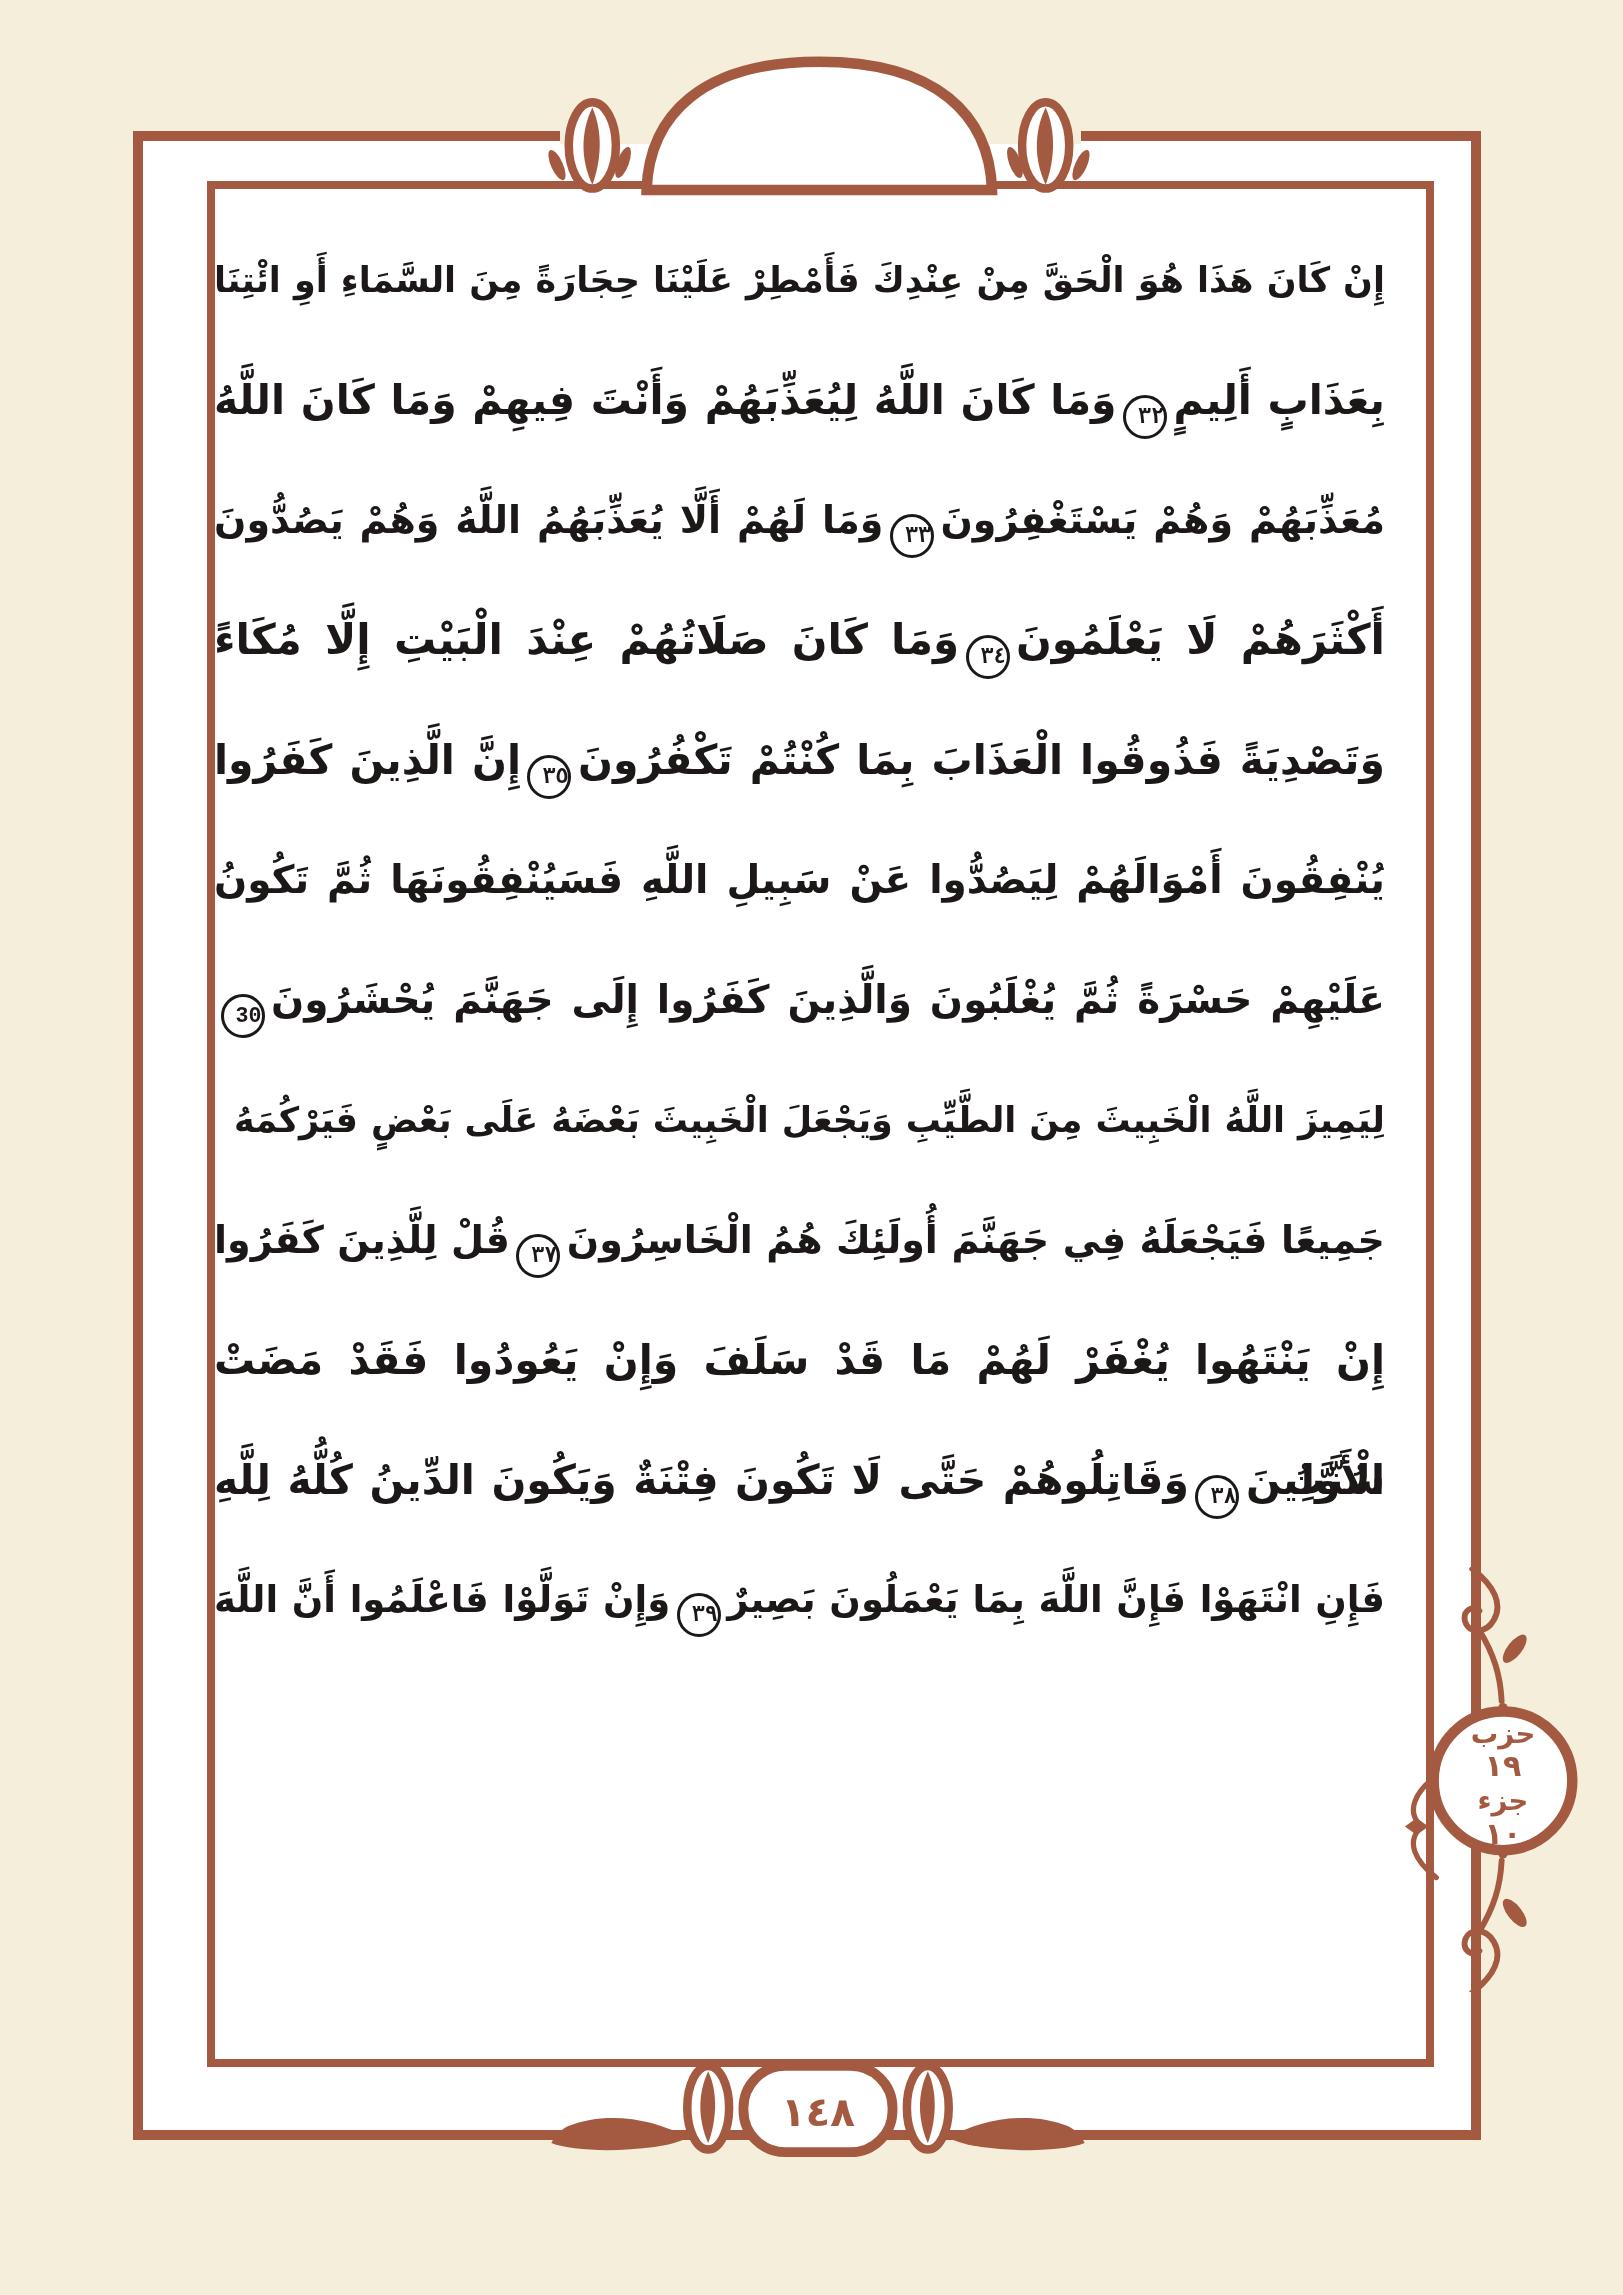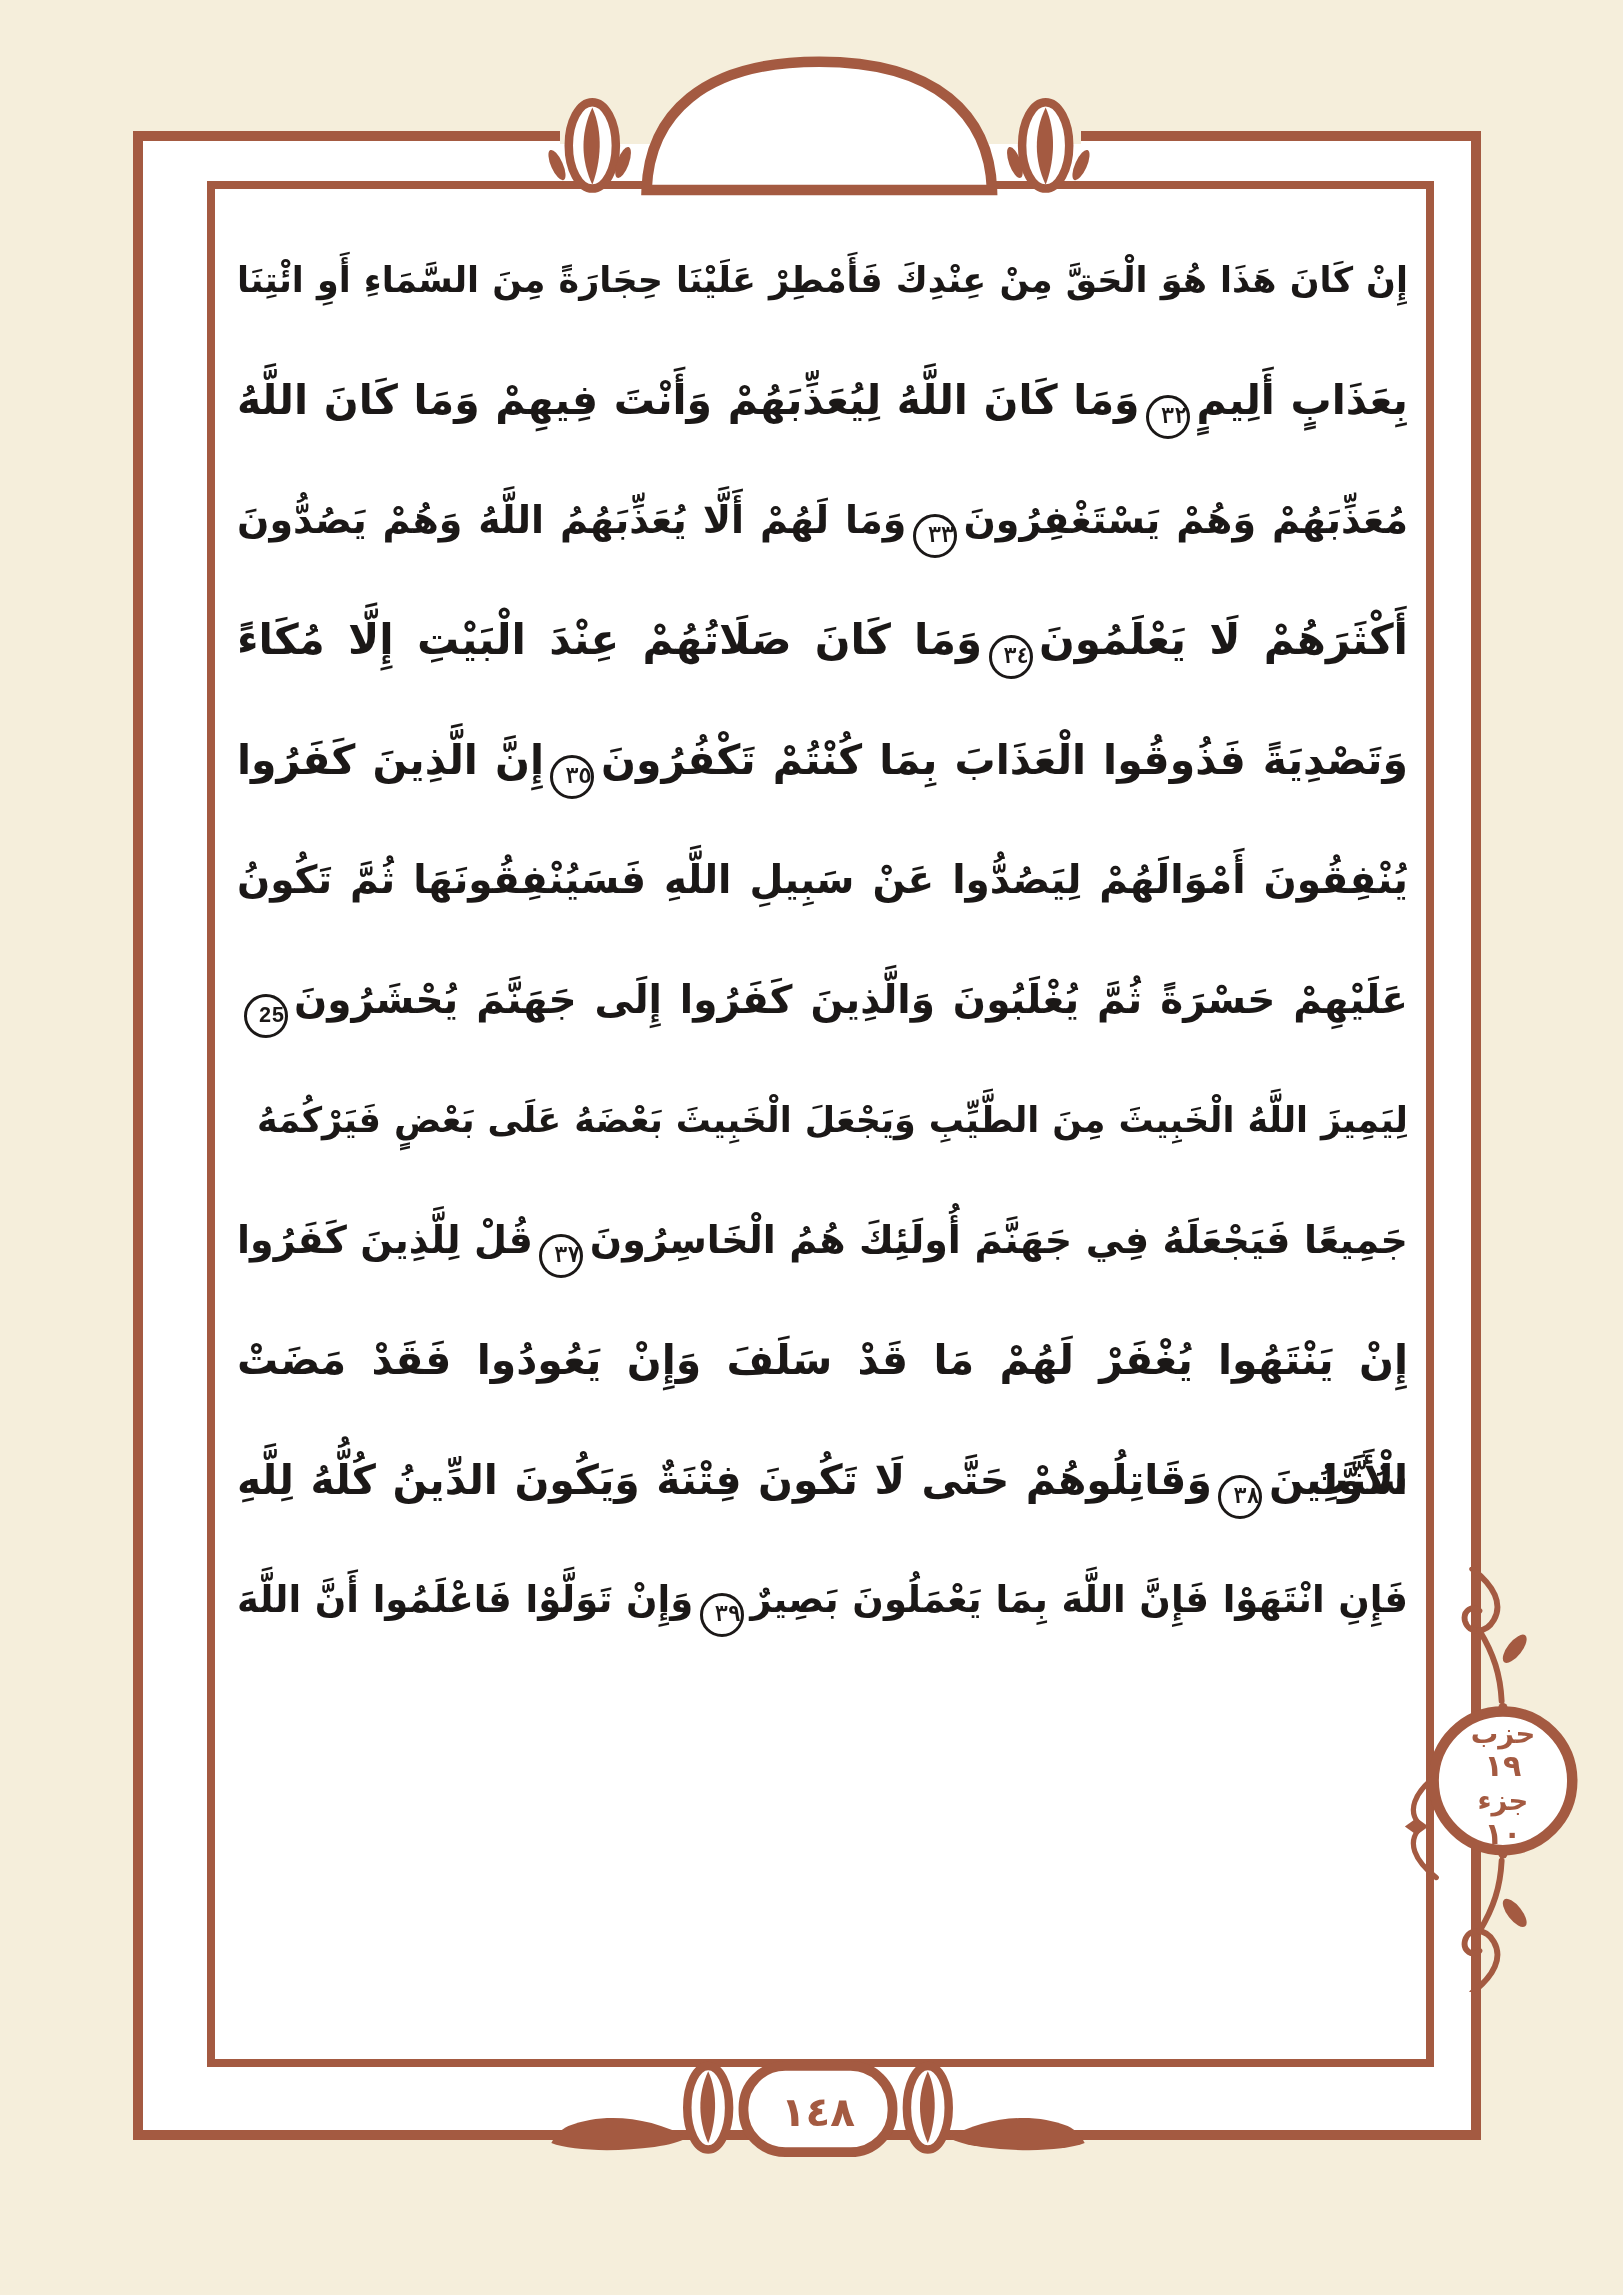--- a/index.html
+++ b/index.html
@@ -15,21 +15,21 @@
 
   
   .frame-backdrop{left:133px;top:131px;width:1348px;height:2009px;background:var(--paper);}
   .outer-frame{left:133px;top:131px;width:1348px;height:2009px;
                border:10.5px solid var(--brown);box-sizing:border-box;}
   .border-break{left:560px;top:130px;width:521px;height:13.7px;background:var(--cream);}
   .inner-frame{left:207px;top:181px;width:1227px;height:1886px;
                border:8.5px solid var(--brown);box-sizing:border-box;}
 
   
-  .text-block{left:237px;top:220px;width:1171px;direction:rtl;color:var(--ink);}
+  .text-block{left:214px;top:220px;width:1171px;direction:rtl;color:var(--ink);}
   .line{height:120px;line-height:120px;font-size:42px;font-weight:bold;
         text-align:justify;text-align-last:justify;white-space:normal;}
   .line-last{text-align-last:right;}
   .ayah{display:inline-block;width:38px;height:38px;border:3.3px solid var(--ink);
         border-radius:50%;line-height:38px;text-align:center;font-size:21.6px;
         vertical-align:-9.2px;margin:0 6.5px;background:var(--paper);font-weight:bold;font-family:Liberation Mono, monospace;}
 
   
   .o-fill{fill:var(--brown);}
   .o-stroke{fill:none;stroke:var(--brown);stroke-linecap:round;}
@@ -44,21 +44,21 @@
 <div class="abs border-break"></div>
 <div class="abs inner-frame"></div>
 
 <div class="abs text-block">
     <div class="line" style="font-size: 35px;">إِنْ كَانَ هَذَا هُوَ الْحَقَّ مِنْ عِنْدِكَ فَأَمْطِرْ عَلَيْنَا حِجَارَةً مِنَ السَّمَاءِ أَوِ ائْتِنَا</div>
     <div class="line" style="font-size: 41px;">بِعَذَابٍ أَلِيمٍ<span class="ayah">٣٢</span>وَمَا كَانَ اللَّهُ لِيُعَذِّبَهُمْ وَأَنْتَ فِيهِمْ وَمَا كَانَ اللَّهُ</div>
     <div class="line" style="font-size: 38px;">مُعَذِّبَهُمْ وَهُمْ يَسْتَغْفِرُونَ<span class="ayah">٣٣</span>وَمَا لَهُمْ أَلَّا يُعَذِّبَهُمُ اللَّهُ وَهُمْ يَصُدُّونَ</div>
     <div class="line" style="">أَكْثَرَهُمْ لَا يَعْلَمُونَ<span class="ayah">٣٤</span>وَمَا كَانَ صَلَاتُهُمْ عِنْدَ الْبَيْتِ إِلَّا مُكَاءً</div>
     <div class="line" style="font-size: 41px;">وَتَصْدِيَةً فَذُوقُوا الْعَذَابَ بِمَا كُنْتُمْ تَكْفُرُونَ<span class="ayah">٣٥</span>إِنَّ الَّذِينَ كَفَرُوا</div>
     <div class="line" style="font-size: 39px;">يُنْفِقُونَ أَمْوَالَهُمْ لِيَصُدُّوا عَنْ سَبِيلِ اللَّهِ فَسَيُنْفِقُونَهَا ثُمَّ تَكُونُ</div>
-    <div class="line" style="font-size: 39px;">عَلَيْهِمْ حَسْرَةً ثُمَّ يُغْلَبُونَ وَالَّذِينَ كَفَرُوا إِلَى جَهَنَّمَ يُحْشَرُونَ<span class="ayah">25</span></div>
+    <div class="line" style="font-size: 39px;">عَلَيْهِمْ حَسْرَةً ثُمَّ يُغْلَبُونَ وَالَّذِينَ كَفَرُوا إِلَى جَهَنَّمَ يُحْشَرُونَ<span class="ayah">30</span></div>
     <div class="line" style="font-size: 35px; margin-left: 20px;">لِيَمِيزَ اللَّهُ الْخَبِيثَ مِنَ الطَّيِّبِ وَيَجْعَلَ الْخَبِيثَ بَعْضَهُ عَلَى بَعْضٍ فَيَرْكُمَهُ</div>
     <div class="line" style="font-size: 38px;">جَمِيعًا فَيَجْعَلَهُ فِي جَهَنَّمَ أُولَئِكَ هُمُ الْخَاسِرُونَ<span class="ayah">٣٧</span>قُلْ لِلَّذِينَ كَفَرُوا</div>
     <div class="line" style="font-size: 41px;">إِنْ يَنْتَهُوا يُغْفَرْ لَهُمْ مَا قَدْ سَلَفَ وَإِنْ يَعُودُوا فَقَدْ مَضَتْ سُنَّتُ</div>
     <div class="line" style="font-size: 41px;">الْأَوَّلِينَ<span class="ayah">٣٨</span>وَقَاتِلُوهُمْ حَتَّى لَا تَكُونَ فِتْنَةٌ وَيَكُونَ الدِّينُ كُلُّهُ لِلَّهِ</div>
     <div class="line" style="font-size: 37px;">فَإِنِ انْتَهَوْا فَإِنَّ اللَّهَ بِمَا يَعْمَلُونَ بَصِيرٌ<span class="ayah">٣٩</span>وَإِنْ تَوَلَّوْا فَاعْلَمُوا أَنَّ اللَّهَ</div>
   </div>
 
 <svg class="abs" style="left:504px;top:46px" width="628" height="157" viewBox="770 70 960 240">
   <path class="o-white" stroke-width="16" d="M988 290 C992 176 1072 94 1252 94 C1432 94 1512 176 1516 290 Z"></path>
   <ellipse class="o-white" stroke-width="13" cx="905" cy="222" rx="36" ry="66"></ellipse>

